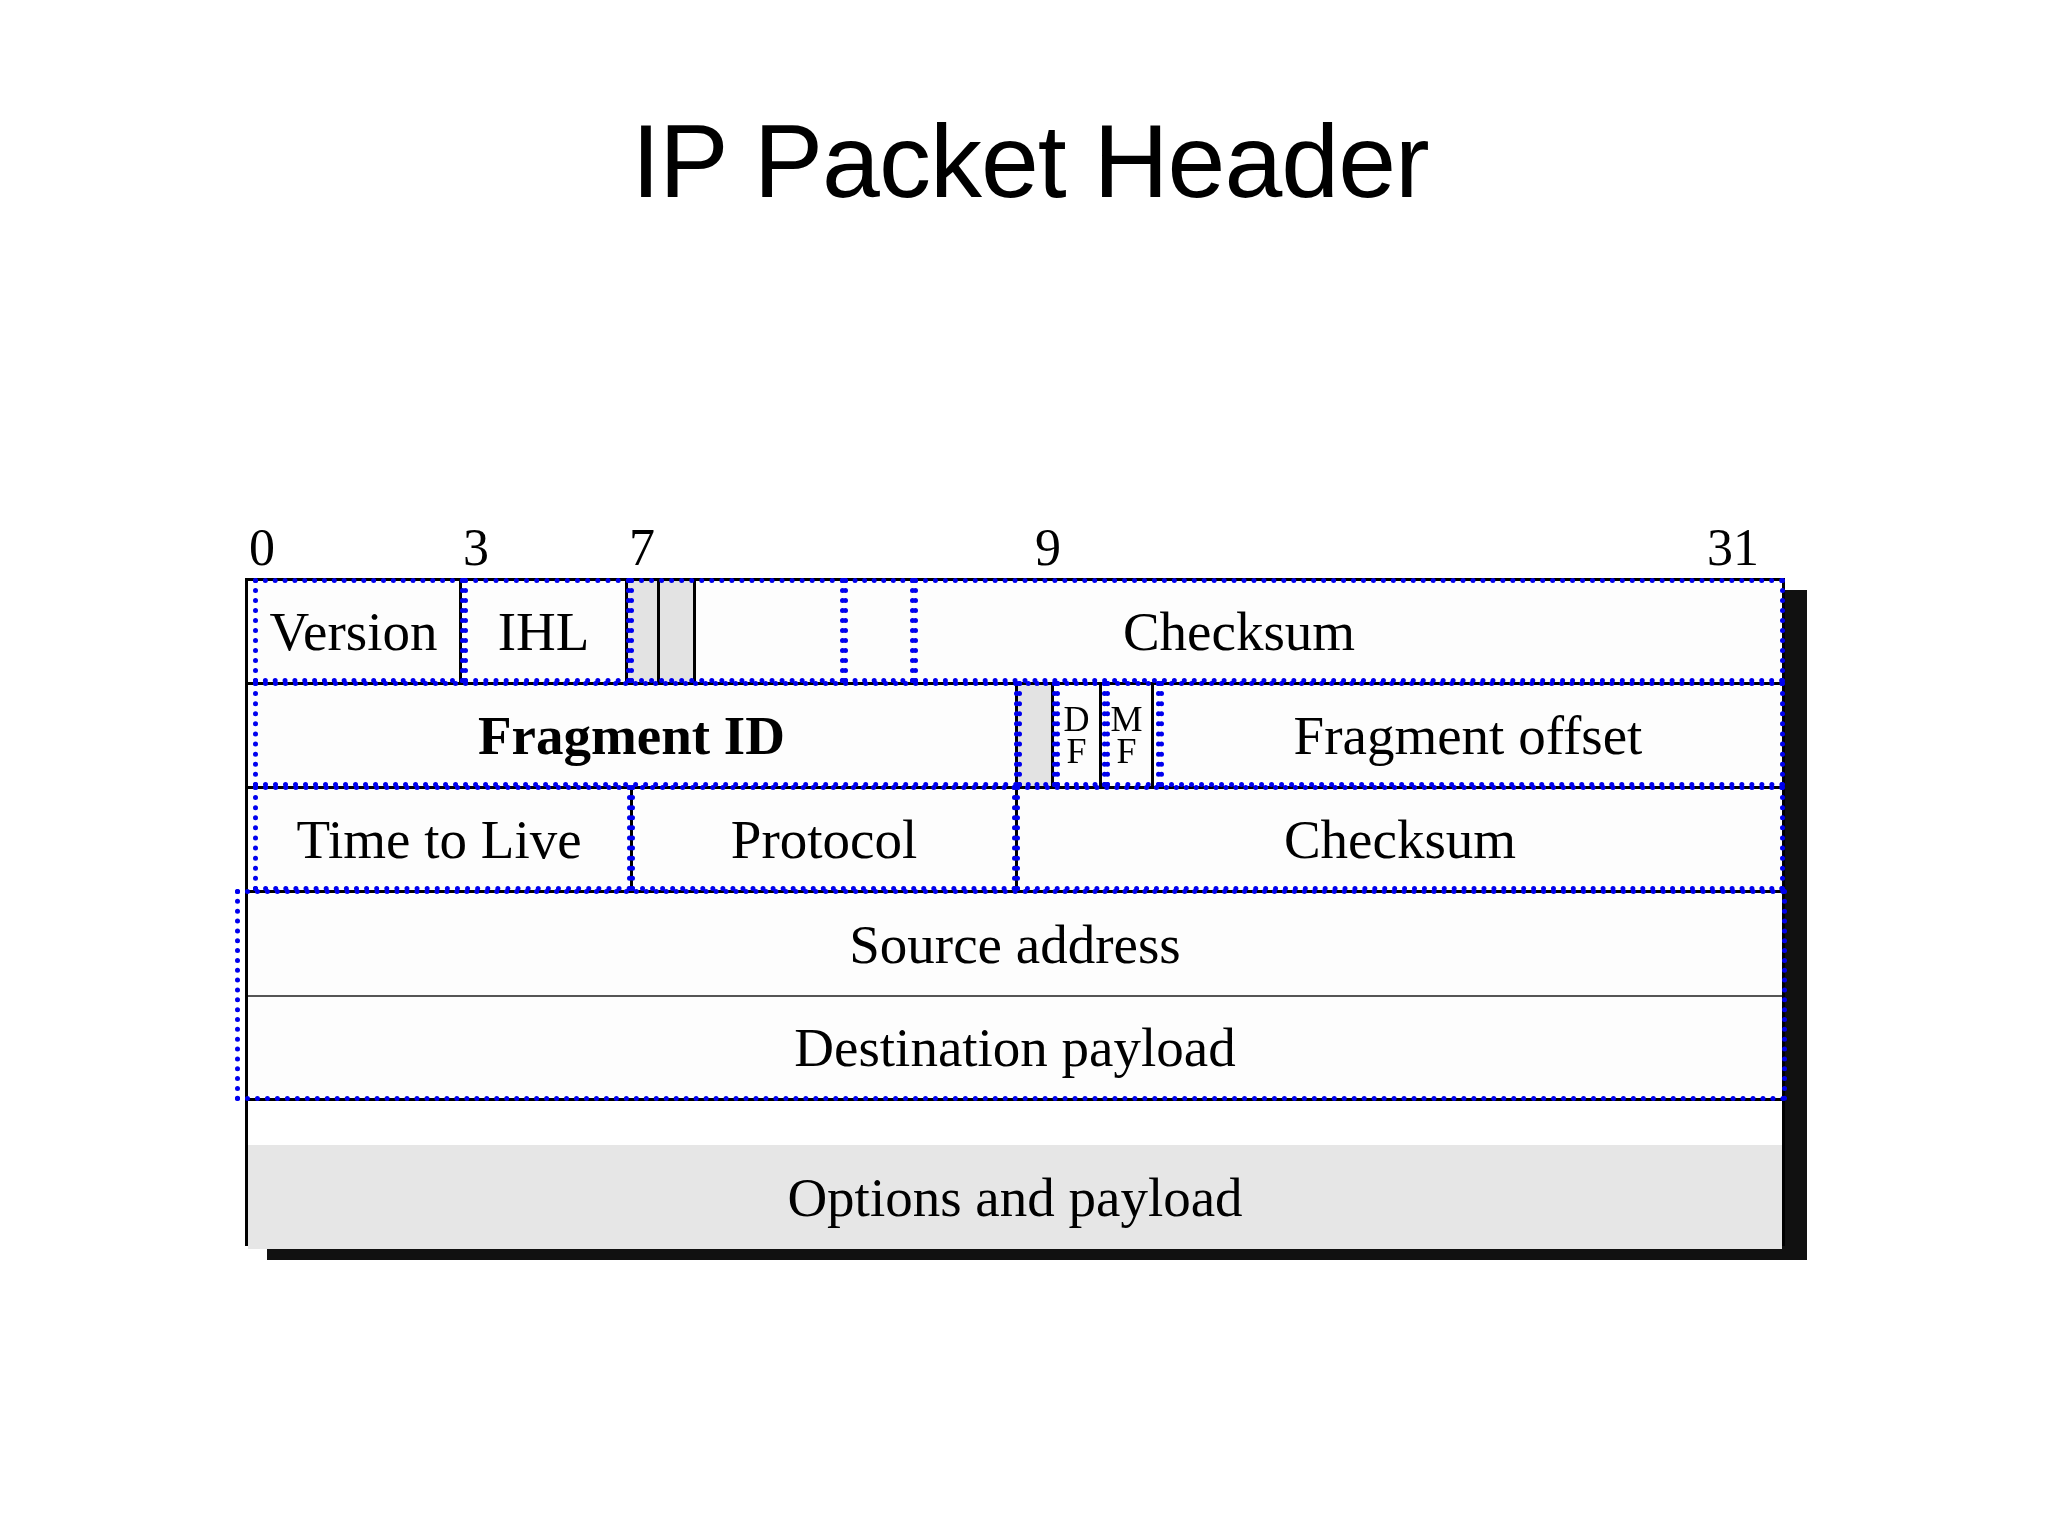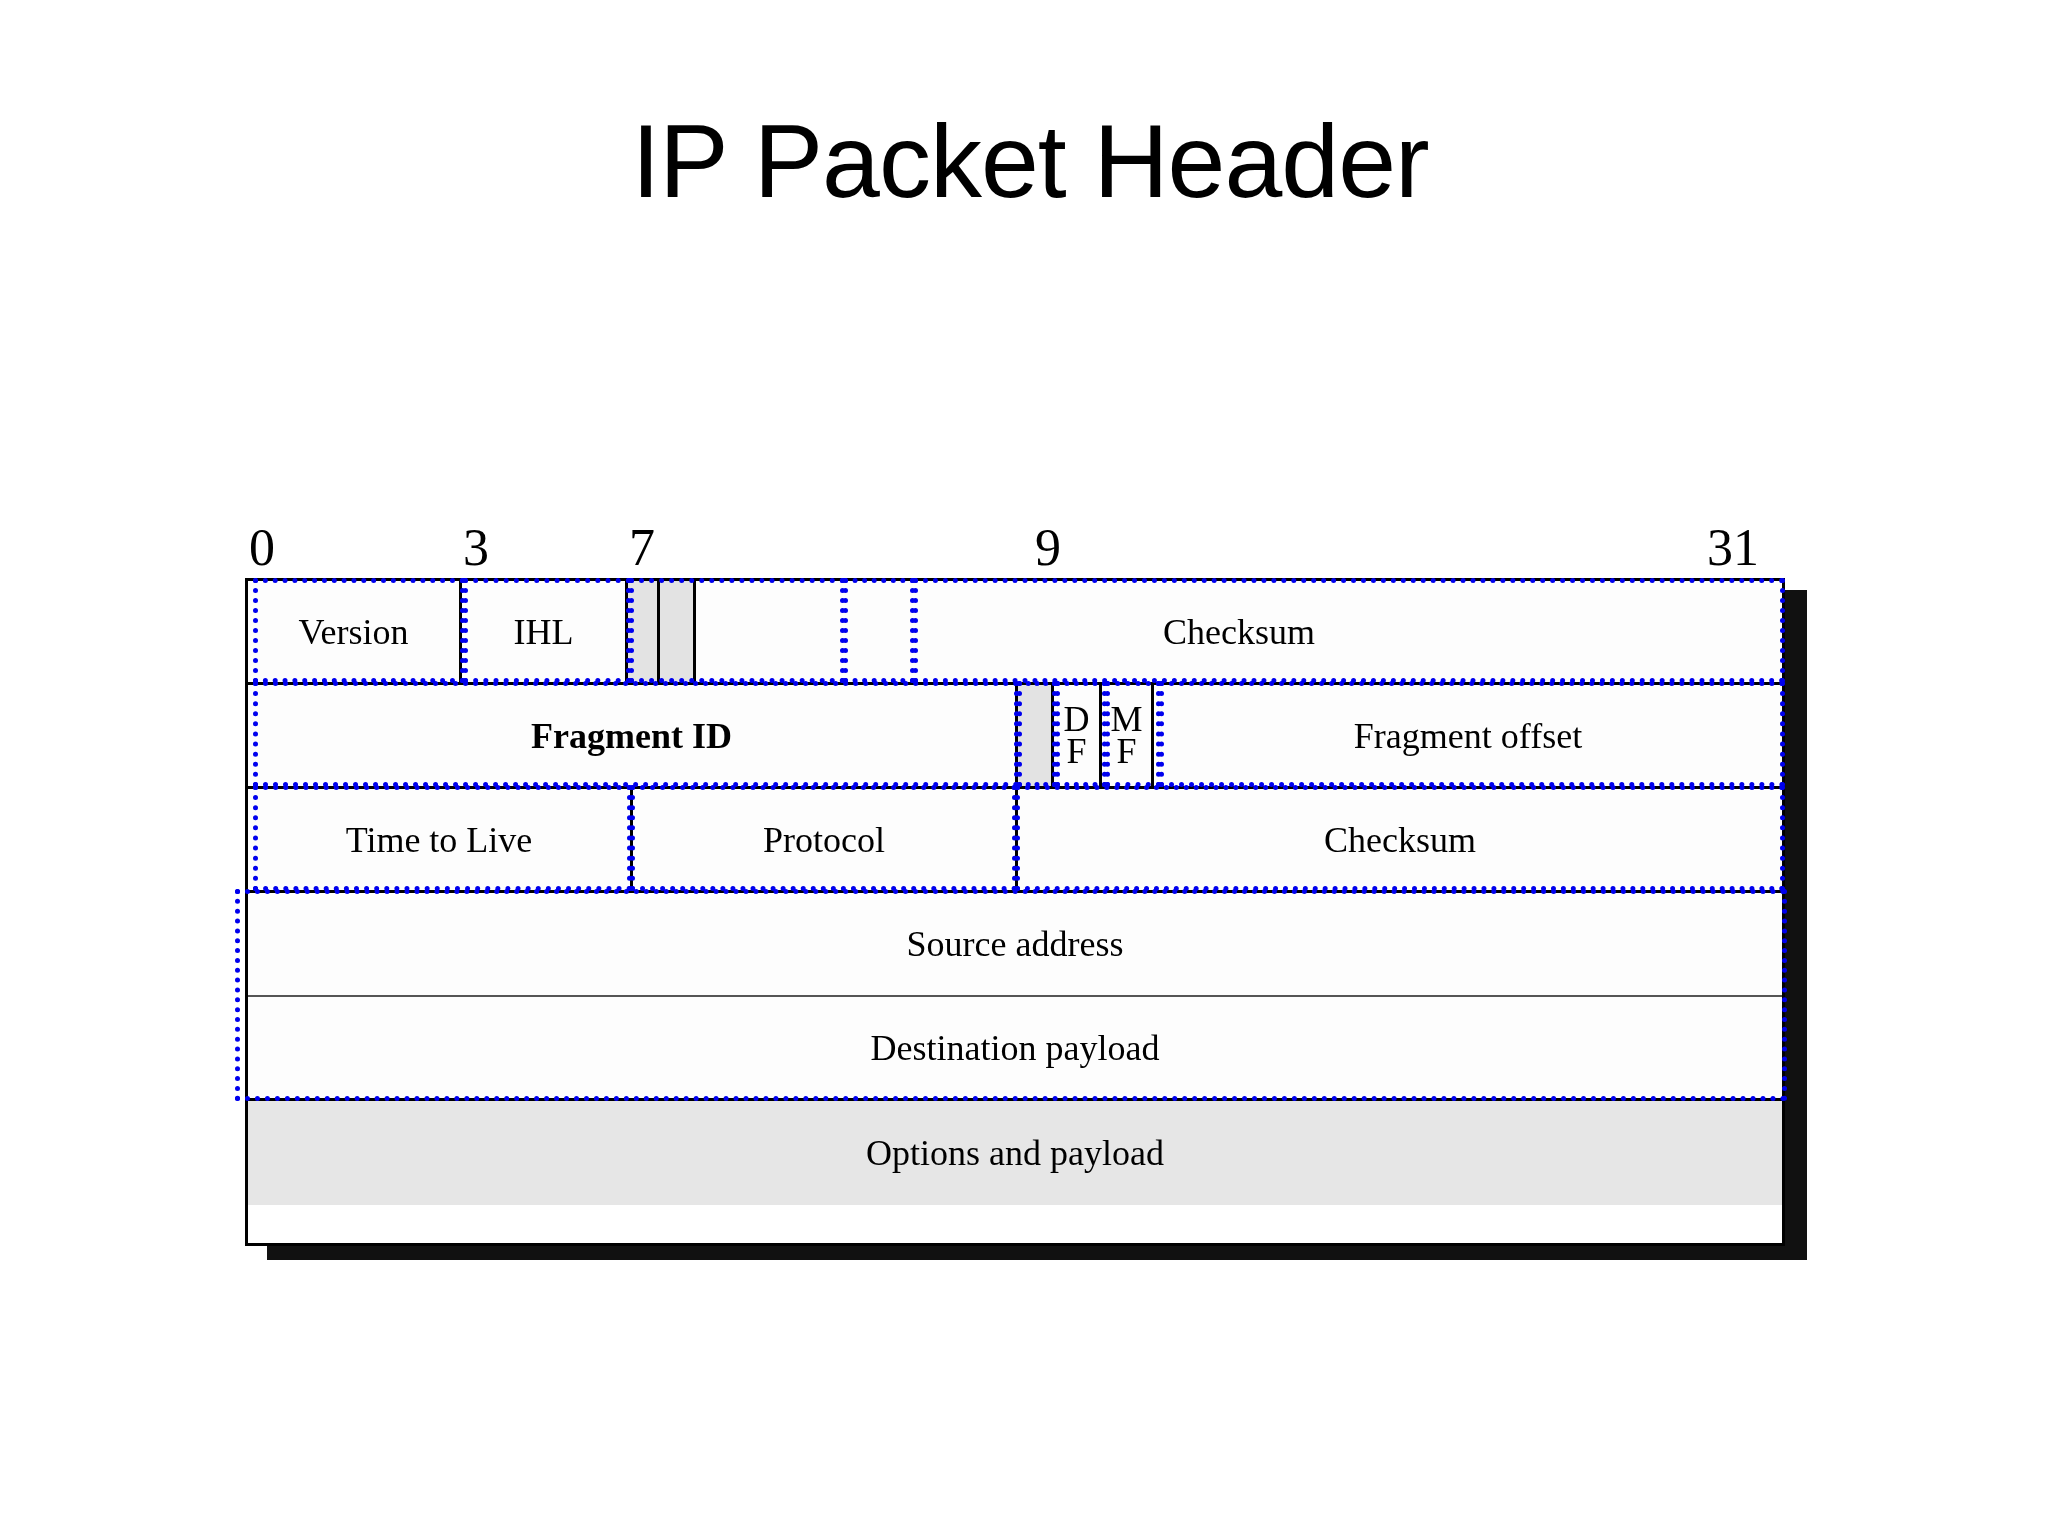--- a/index.html
+++ b/index.html
@@ -81,29 +81,29 @@
 
   .hdr-row {
     position: relative;
     width: 100%;
     box-sizing: border-box;
     border-bottom: 3px solid #000000;
     height: 104px;
     display: flex;
   }
   .hdr-row.thin-div { border-bottom: 2px solid #555555; }
-  .hdr-row.last { border-bottom: none; }
+  .hdr-row.last { border-bottom: none; margin-top: 44px; }
 
   .cell {
     position: relative;
     box-sizing: border-box;
     display: flex;
     align-items: center;
     justify-content: center;
-    font-size: 36px;
+    font-size: 55px;
     color: #000000;
     background: #fdfdfd;
     border-right: 3px solid #000000;
     white-space: nowrap;
     overflow: hidden;
   }
   .cell.last-cell { border-right: none; }
   .cell.gray { background: #e3e3e3; }
   .cell.shaded { background: #e6e6e6; }
   .cell.narrow-flag {

